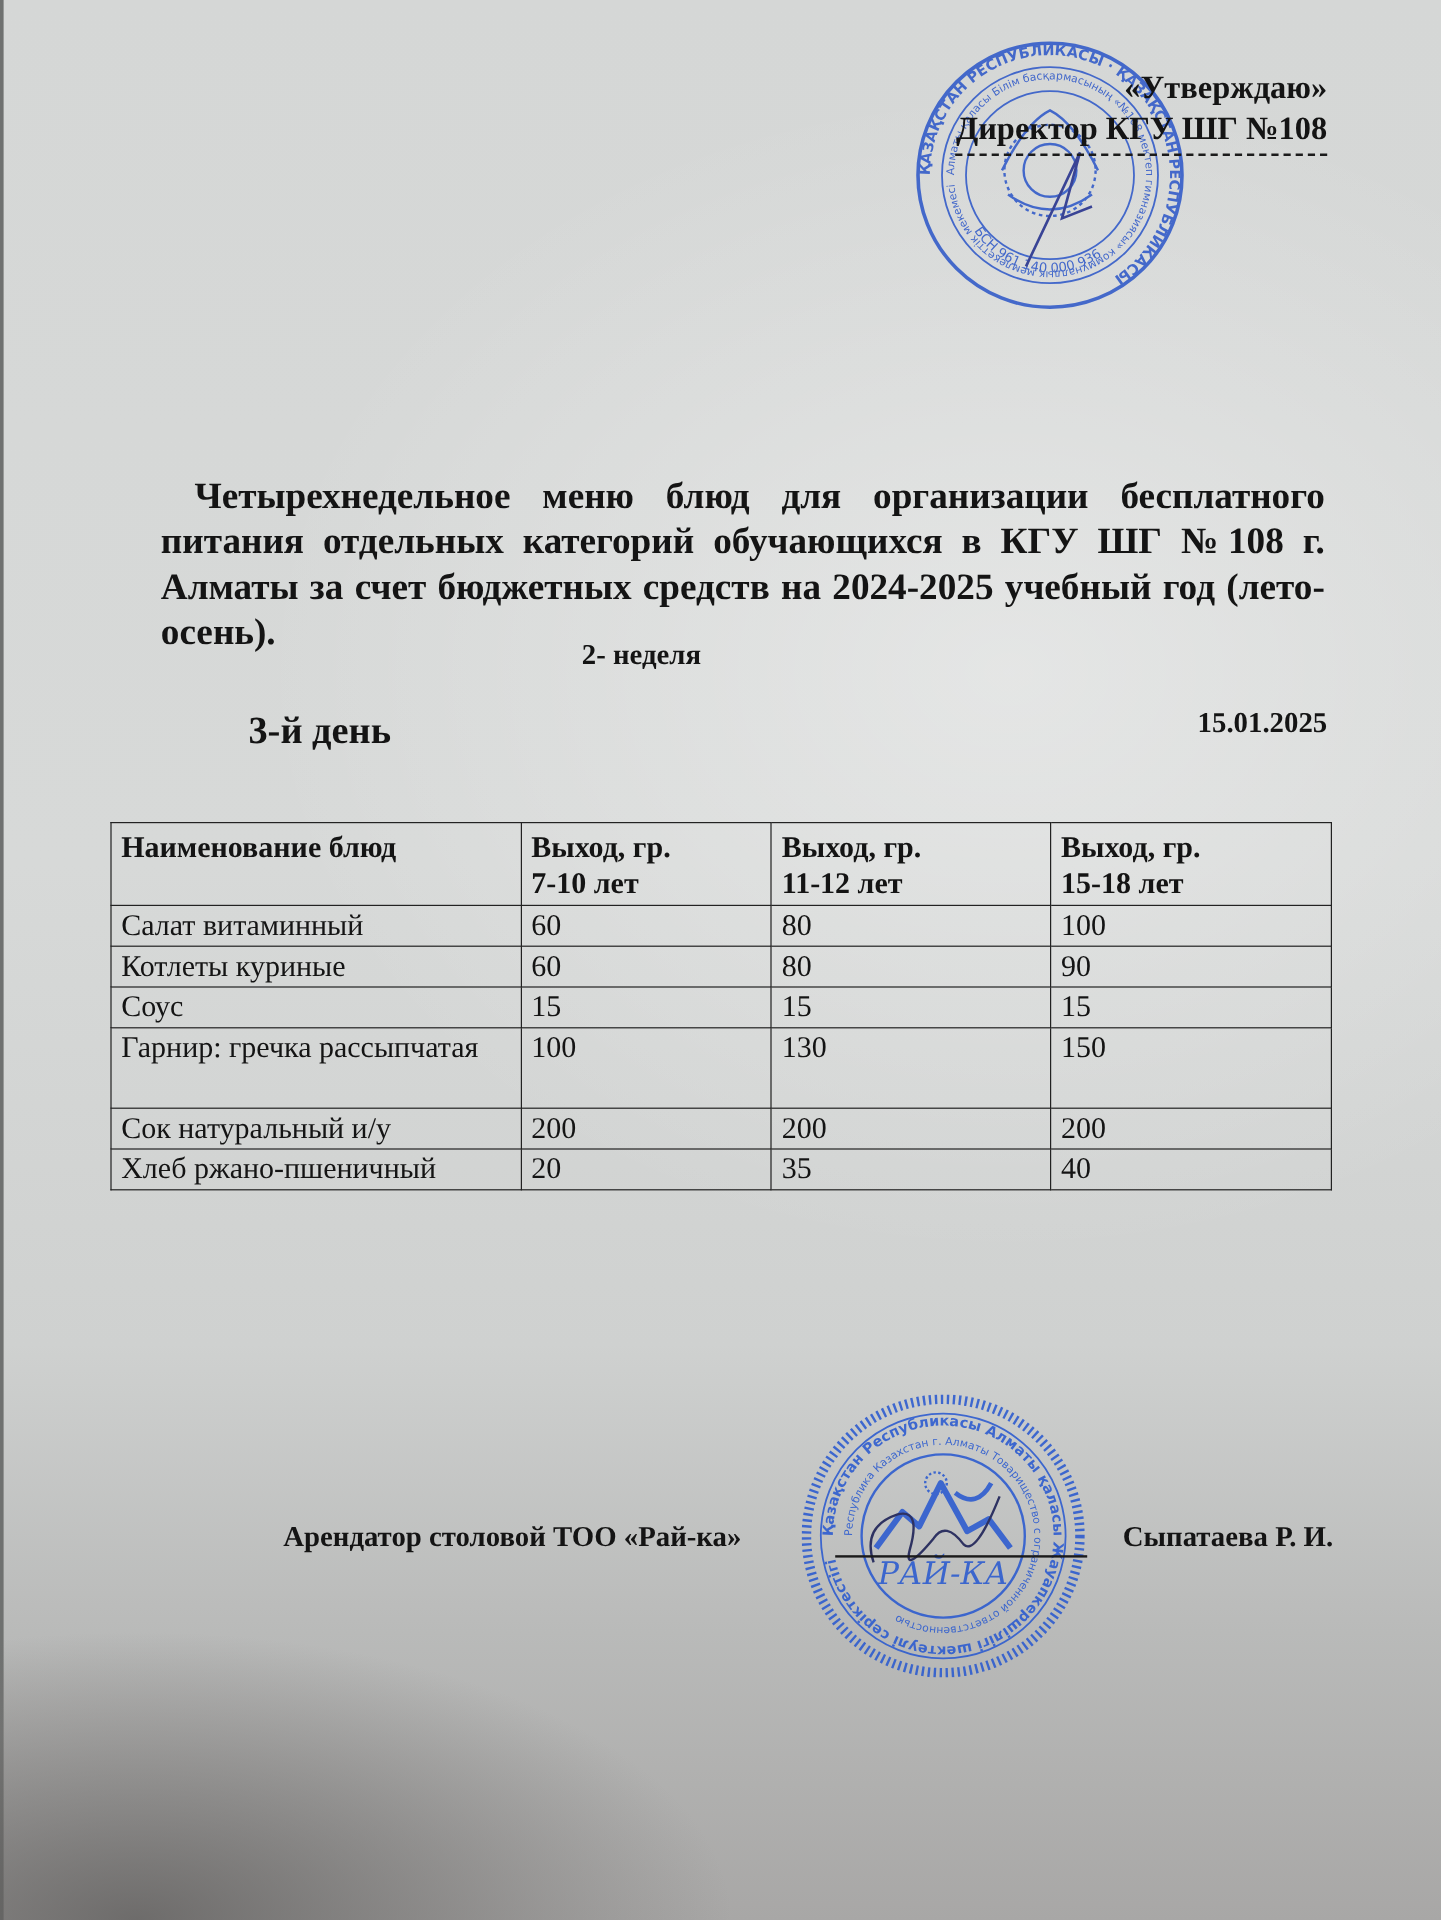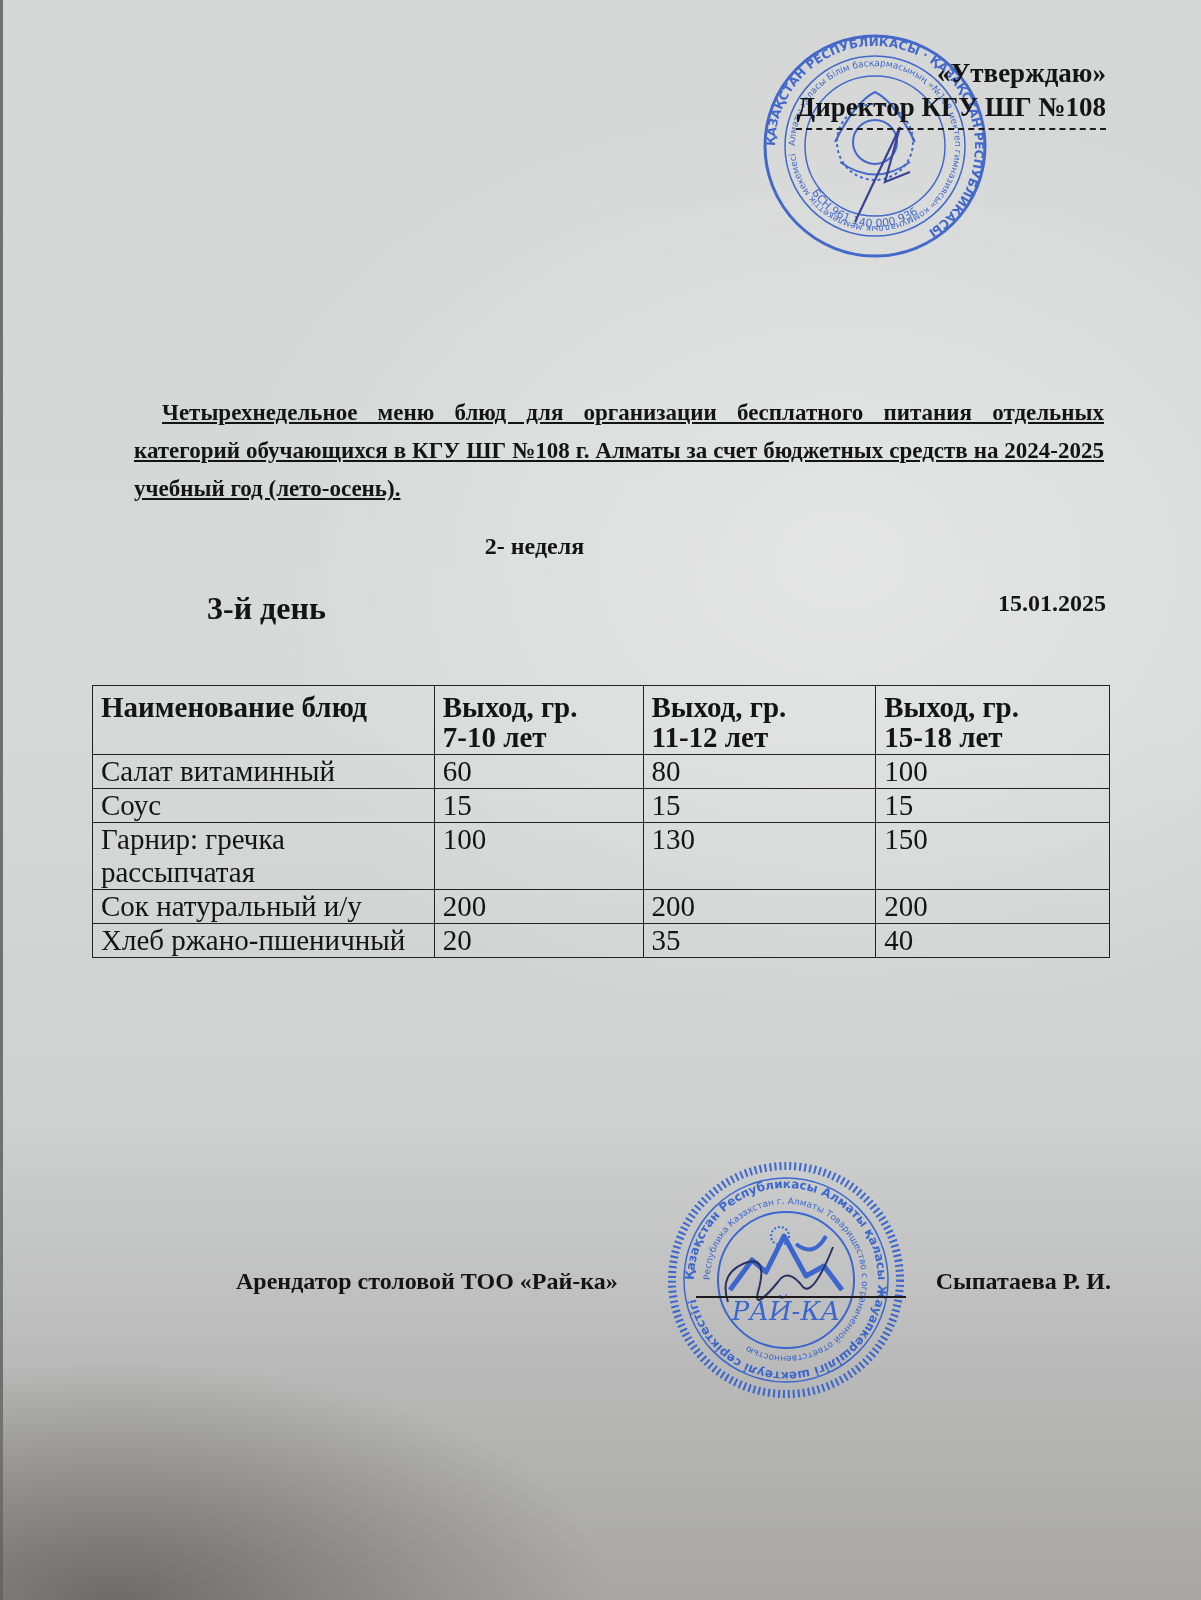--- a/index.html
+++ b/index.html
@@ -27,33 +27,33 @@
       display: block; margin-top: 4px; margin-left: auto; width: 310px; height: 0;
       border-top: 2px dashed #1b1b1b;
     }
 
     .stamp { position: absolute; pointer-events: none; }
     .stamp-top { left: 760px; top: 32px; width: 230px; height: 228px; opacity: 0.85; }
     .stamp-bottom { left: 668px; top: 1162px; width: 236px; height: 236px; opacity: 0.88; }
 
     .title {
       position: absolute; left: 134px; top: 394px; width: 970px;
-      font-weight: bold; font-size: 23px; line-height: 38px;
-      text-indent: 28px; text-align: justify; text-decoration: underline;
+      font-weight: bold; font-size: 31px; line-height: 38px;
+      text-indent: 28px; text-align: justify;
     }
     .week {
       position: absolute; left: 0; width: 1069px; top: 533px; text-align: center;
       font-weight: bold; font-size: 24px;
     }
     .day { position: absolute; left: 207px; top: 590px; font-weight: bold; font-size: 32px; }
     .date { position: absolute; right: 95px; top: 590px; font-weight: bold; font-size: 24px; }
 
     table.menu {
       position: absolute; left: 92px; top: 685px; width: 1018px;
-      border-collapse: collapse; font-size: 29px; padding-left: 13px;
+      border-collapse: collapse; font-size: 25px; padding-left: 13px;
     }
     table.menu th, table.menu td {
       border: 1.5px solid #222; padding: 0 8px; vertical-align: top; text-align: left;
     }
     table.menu th { font-weight: bold; line-height: 30px; padding-top: 6px; padding-bottom: 0; height: 62px; }
     table.menu td { line-height: 33px; height: 33px; font-weight: normal; }
     table.menu col.c1 { width: 342px; }
     table.menu col.c2 { width: 209px; }
     table.menu col.c3 { width: 233px; }
     table.menu col.c4 { width: 234px; }
@@ -138,20 +138,26 @@
     </tr>
   </thead>
   <tbody>
     <tr>
       <td>Салат витаминный</td>
       <td>60</td>
       <td>80</td>
       <td>100</td>
     </tr>
     <tr>
+      <td>Котлеты куриные</td>
+      <td>60</td>
+      <td>80</td>
+      <td>90</td>
+    </tr>
+    <tr>
       <td>Соус</td>
       <td>15</td>
       <td>15</td>
       <td>15</td>
     </tr>
     <tr>
       <td style="height:66px;">Гарнир: гречка рассыпчатая</td>
       <td>100</td>
       <td>130</td>
       <td>150</td>

